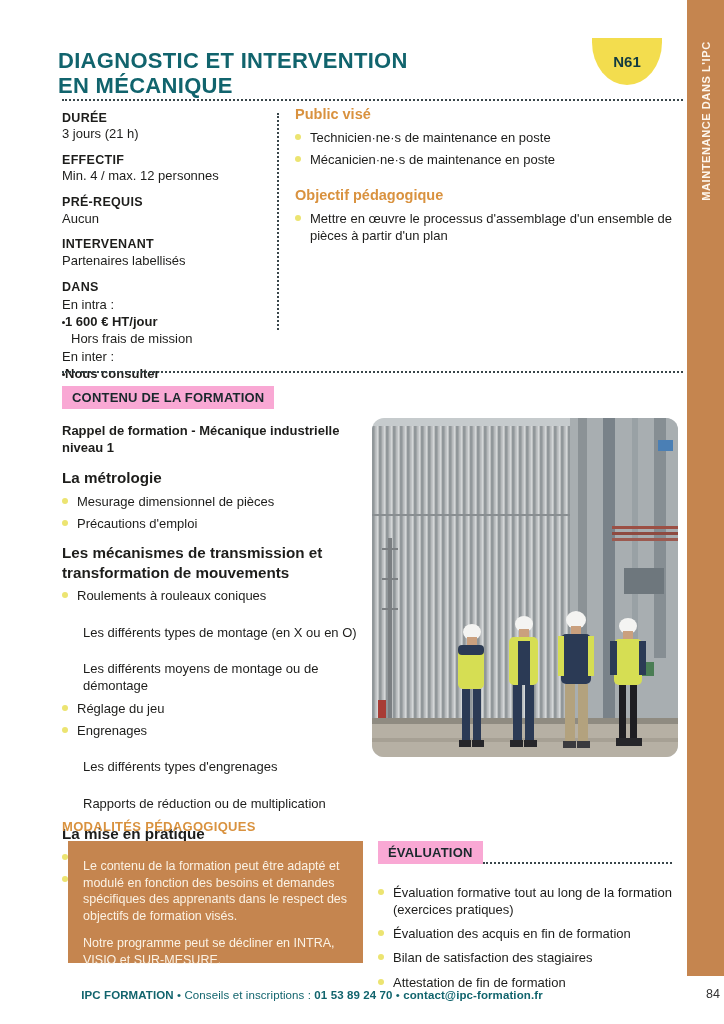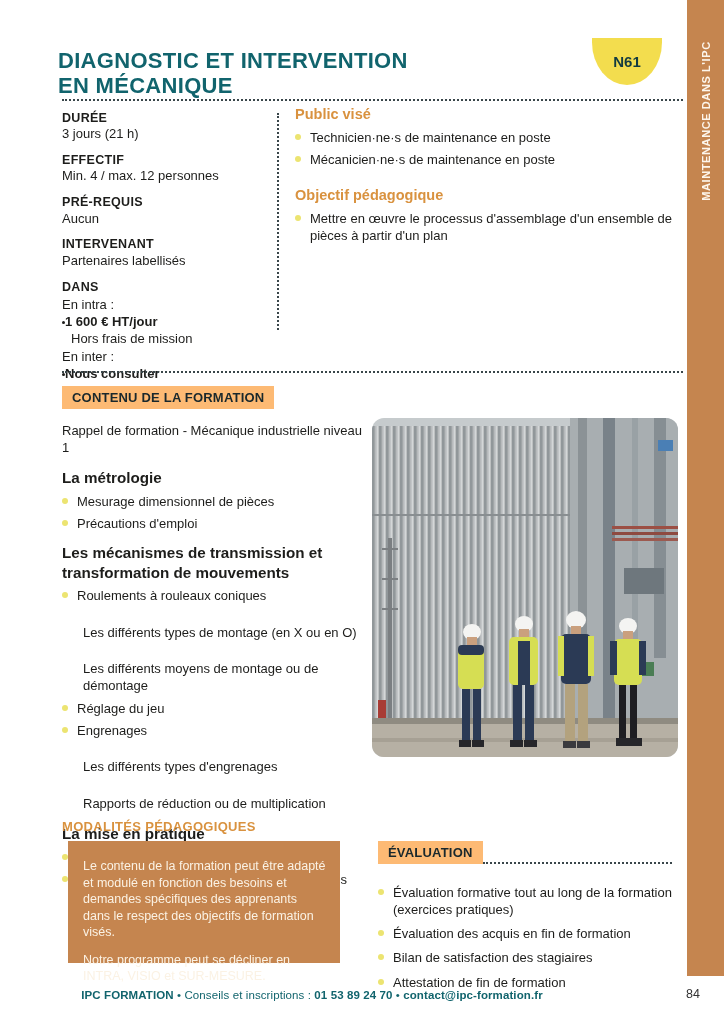--- a/index.html
+++ b/index.html
@@ -37,52 +37,52 @@
 
   
   .rightcol{position:absolute;left:295px;top:106px;width:382px;}
   .orange-h{color:#d9923f;font-weight:bold;font-size:14.5px;margin:0 0 7px 0;}
   .b{display:flex;gap:9px;font-size:13px;line-height:1.32;margin-bottom:5px;}
   .dot{flex:none;width:6px;height:6px;border-radius:50%;background:#ece471;margin-top:5px;}
   .sb{display:flex;gap:7px;font-size:13px;line-height:1.3;margin:20px 0 2px 14px;}
   .spacer18{height:14px;}
 
   
-  .chip{display:inline-block;background:#fdba74;color:#19282c;font-weight:bold;font-size:13px;
+  .chip{display:inline-block;background:#f9a8d4;color:#19282c;font-weight:bold;font-size:13px;
         padding:4px 10px;letter-spacing:.2px;}
   .chip-contenu{position:absolute;left:62px;top:386px;}
 
   
   .content{position:absolute;left:62px;top:423px;width:304px;font-size:13px;line-height:1.3;}
   .gtitle{font-weight:bold;margin:11px 0 5px 0;}
-  .intro{font-weight:normal;margin:0 0 2px 0;}
+  .intro{font-weight:bold;margin:0 0 2px 0;}
 
   
   .photo{position:absolute;left:372px;top:418px;width:306px;height:339px;border-radius:12px;
         overflow:hidden;}
 
   
   .modal-head{position:absolute;left:62px;top:819px;color:#d9923f;font-weight:bold;font-size:13px;
         letter-spacing:.3px;}
-  .modal-box{position:absolute;left:68px;top:841px;width:272px;height:122px;background:#c5854f;
+  .modal-box{position:absolute;left:68px;top:841px;width:295px;height:122px;background:#c5854f;
         color:#fbf2e4;box-sizing:border-box;padding:17px 14px 0 15px;font-size:12.5px;line-height:1.32;}
   .modal-box p{margin:0;}
   .modal-box p + p{margin-top:11px;}
 
   
   .eval{position:absolute;left:378px;top:841px;width:294px;}
   .eval-row{display:flex;align-items:flex-end;}
   .eval-dots{flex:1;border-top:2px dotted #39464a;}
   .eval-list{margin-top:20px;}
   .eval-list .b{margin-bottom:7px;}
 
   
   .footer{position:absolute;left:42px;top:989px;width:540px;text-align:center;font-size:11.5px;
         color:#11646d;letter-spacing:.1px;}
-  .pagenum{position:absolute;right:24px;top:987px;font-size:12.5px;color:#333;text-align:center;}
+  .pagenum{position:absolute;right:4px;top:987px;font-size:12.5px;color:#333;text-align:center;}
 </style>
 </head>
 <body>
 
 <div class="page">
 
   <aside class="sidebar"></aside>
   <div class="sidebar-label-wrap">
     <span>MAINTENANCE DANS L'IPC</span>
   </div>

